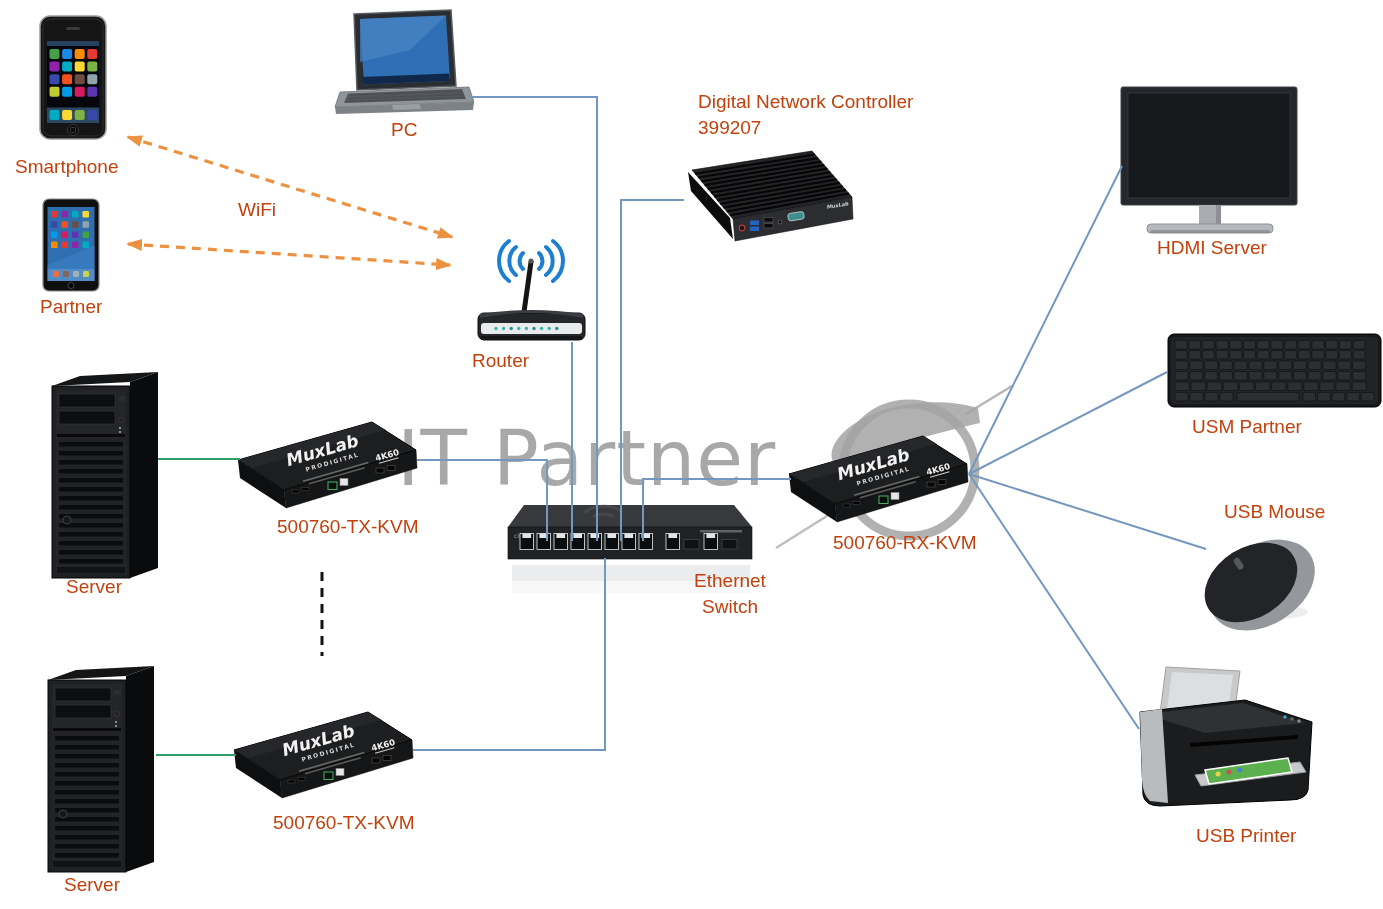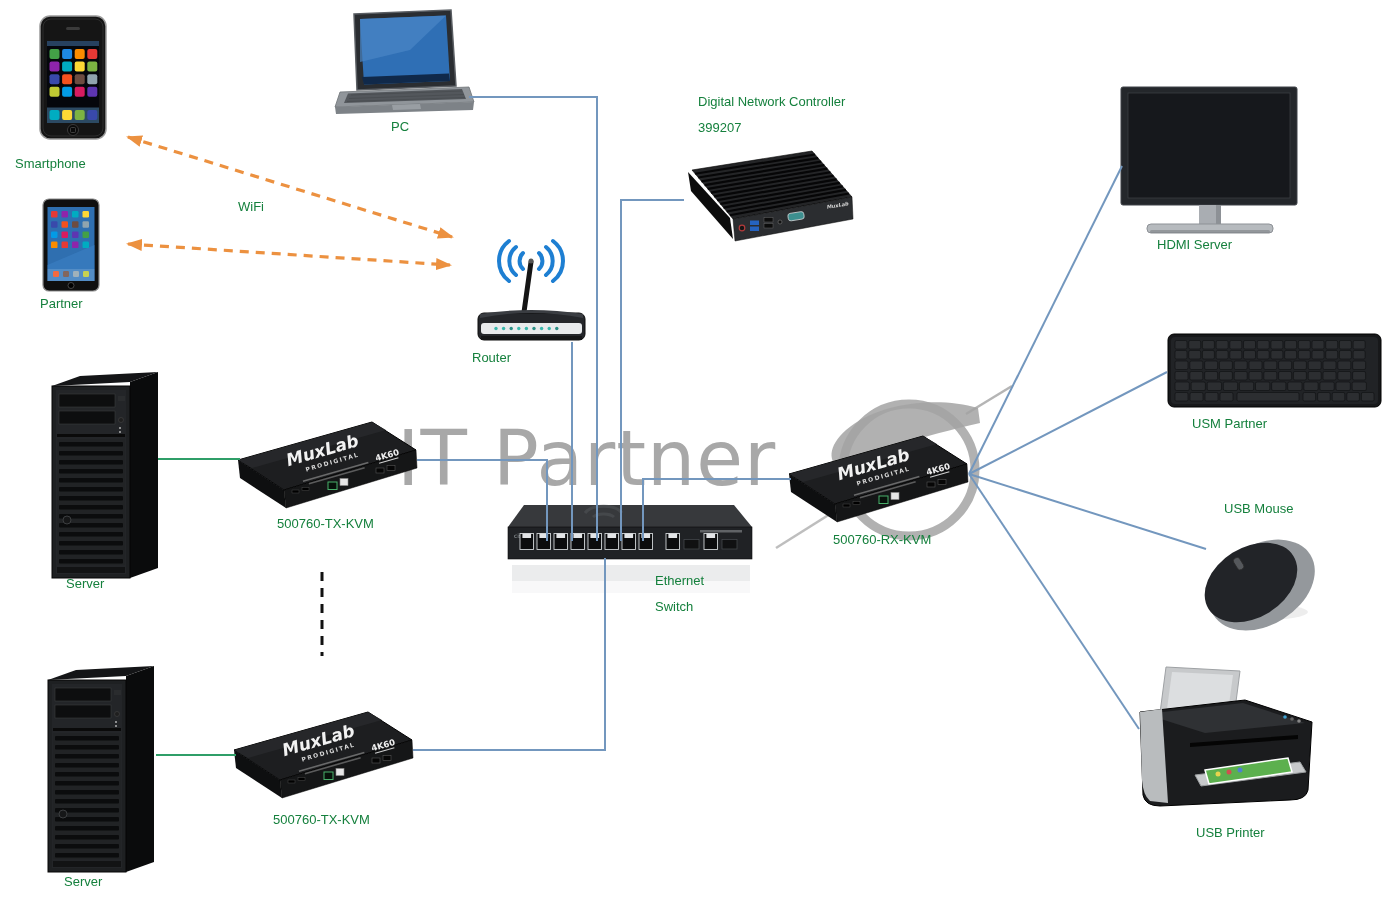--- a/index.html
+++ b/index.html
@@ -1,23 +1,23 @@
 <!DOCTYPE html>
 <html><head>
 <meta charset="utf-8">
 <style>
   html,body{margin:0;padding:0;background:#ffffff;}
   #stage{position:relative;width:1383px;height:909px;background:#ffffff;overflow:hidden;
          font-family:"Liberation Sans",sans-serif;}
   #watermark{position:absolute;left:397px;top:414px;font-size:76px;letter-spacing:1px;
              color:#a8a8a8;font-family:"DejaVu Sans",sans-serif;white-space:nowrap;z-index:0;}
   #diagram-svg{position:absolute;left:0;top:0;z-index:1;}
-  .lbl{position:absolute;font-size:13px;color:#15803d;white-space:nowrap;z-index:2;}
+  .lbl{position:absolute;font-size:19px;color:#c2410c;white-space:nowrap;z-index:2;}
   .lbl2{line-height:26px;}
-  #switch-label{text-align:left;width:150px;}
+  #switch-label{text-align:center;width:150px;}
 </style>
 </head>
 <body>
 
 <div id="stage">
 
   <div id="watermark">IT Partner</div>
 
   <svg id="diagram-svg" width="1383" height="909" viewBox="0 0 1383 909">
 

